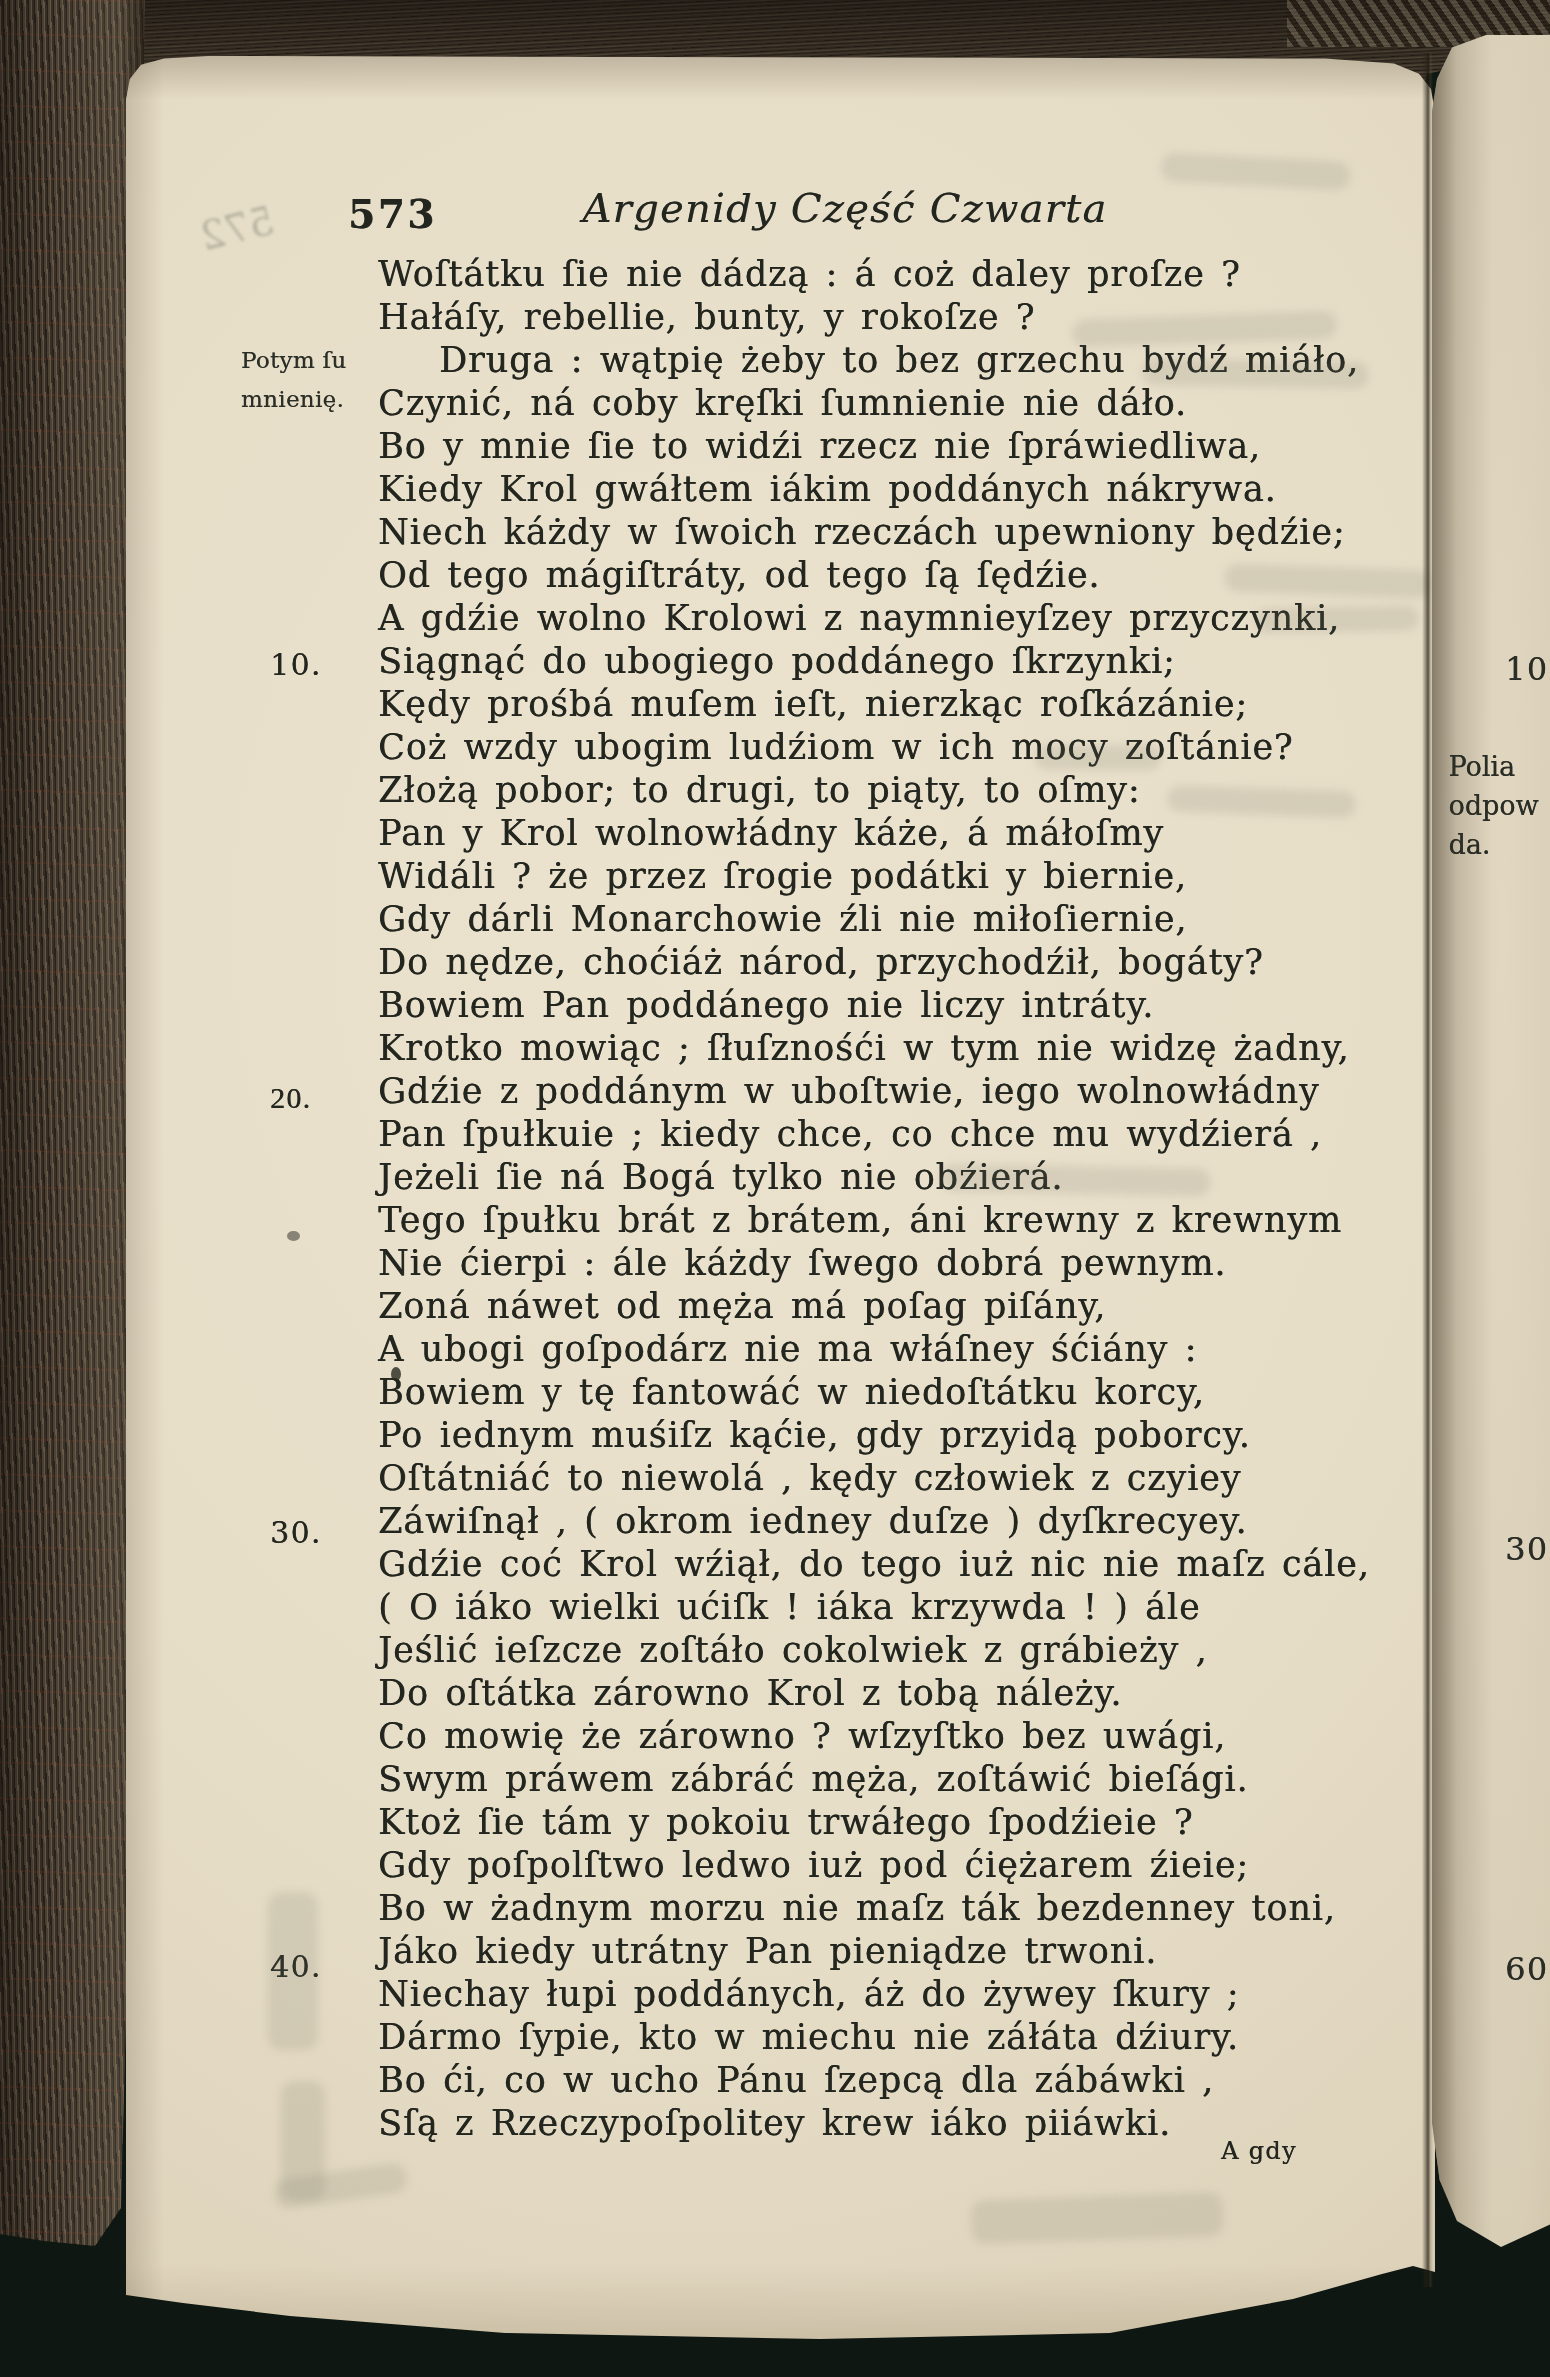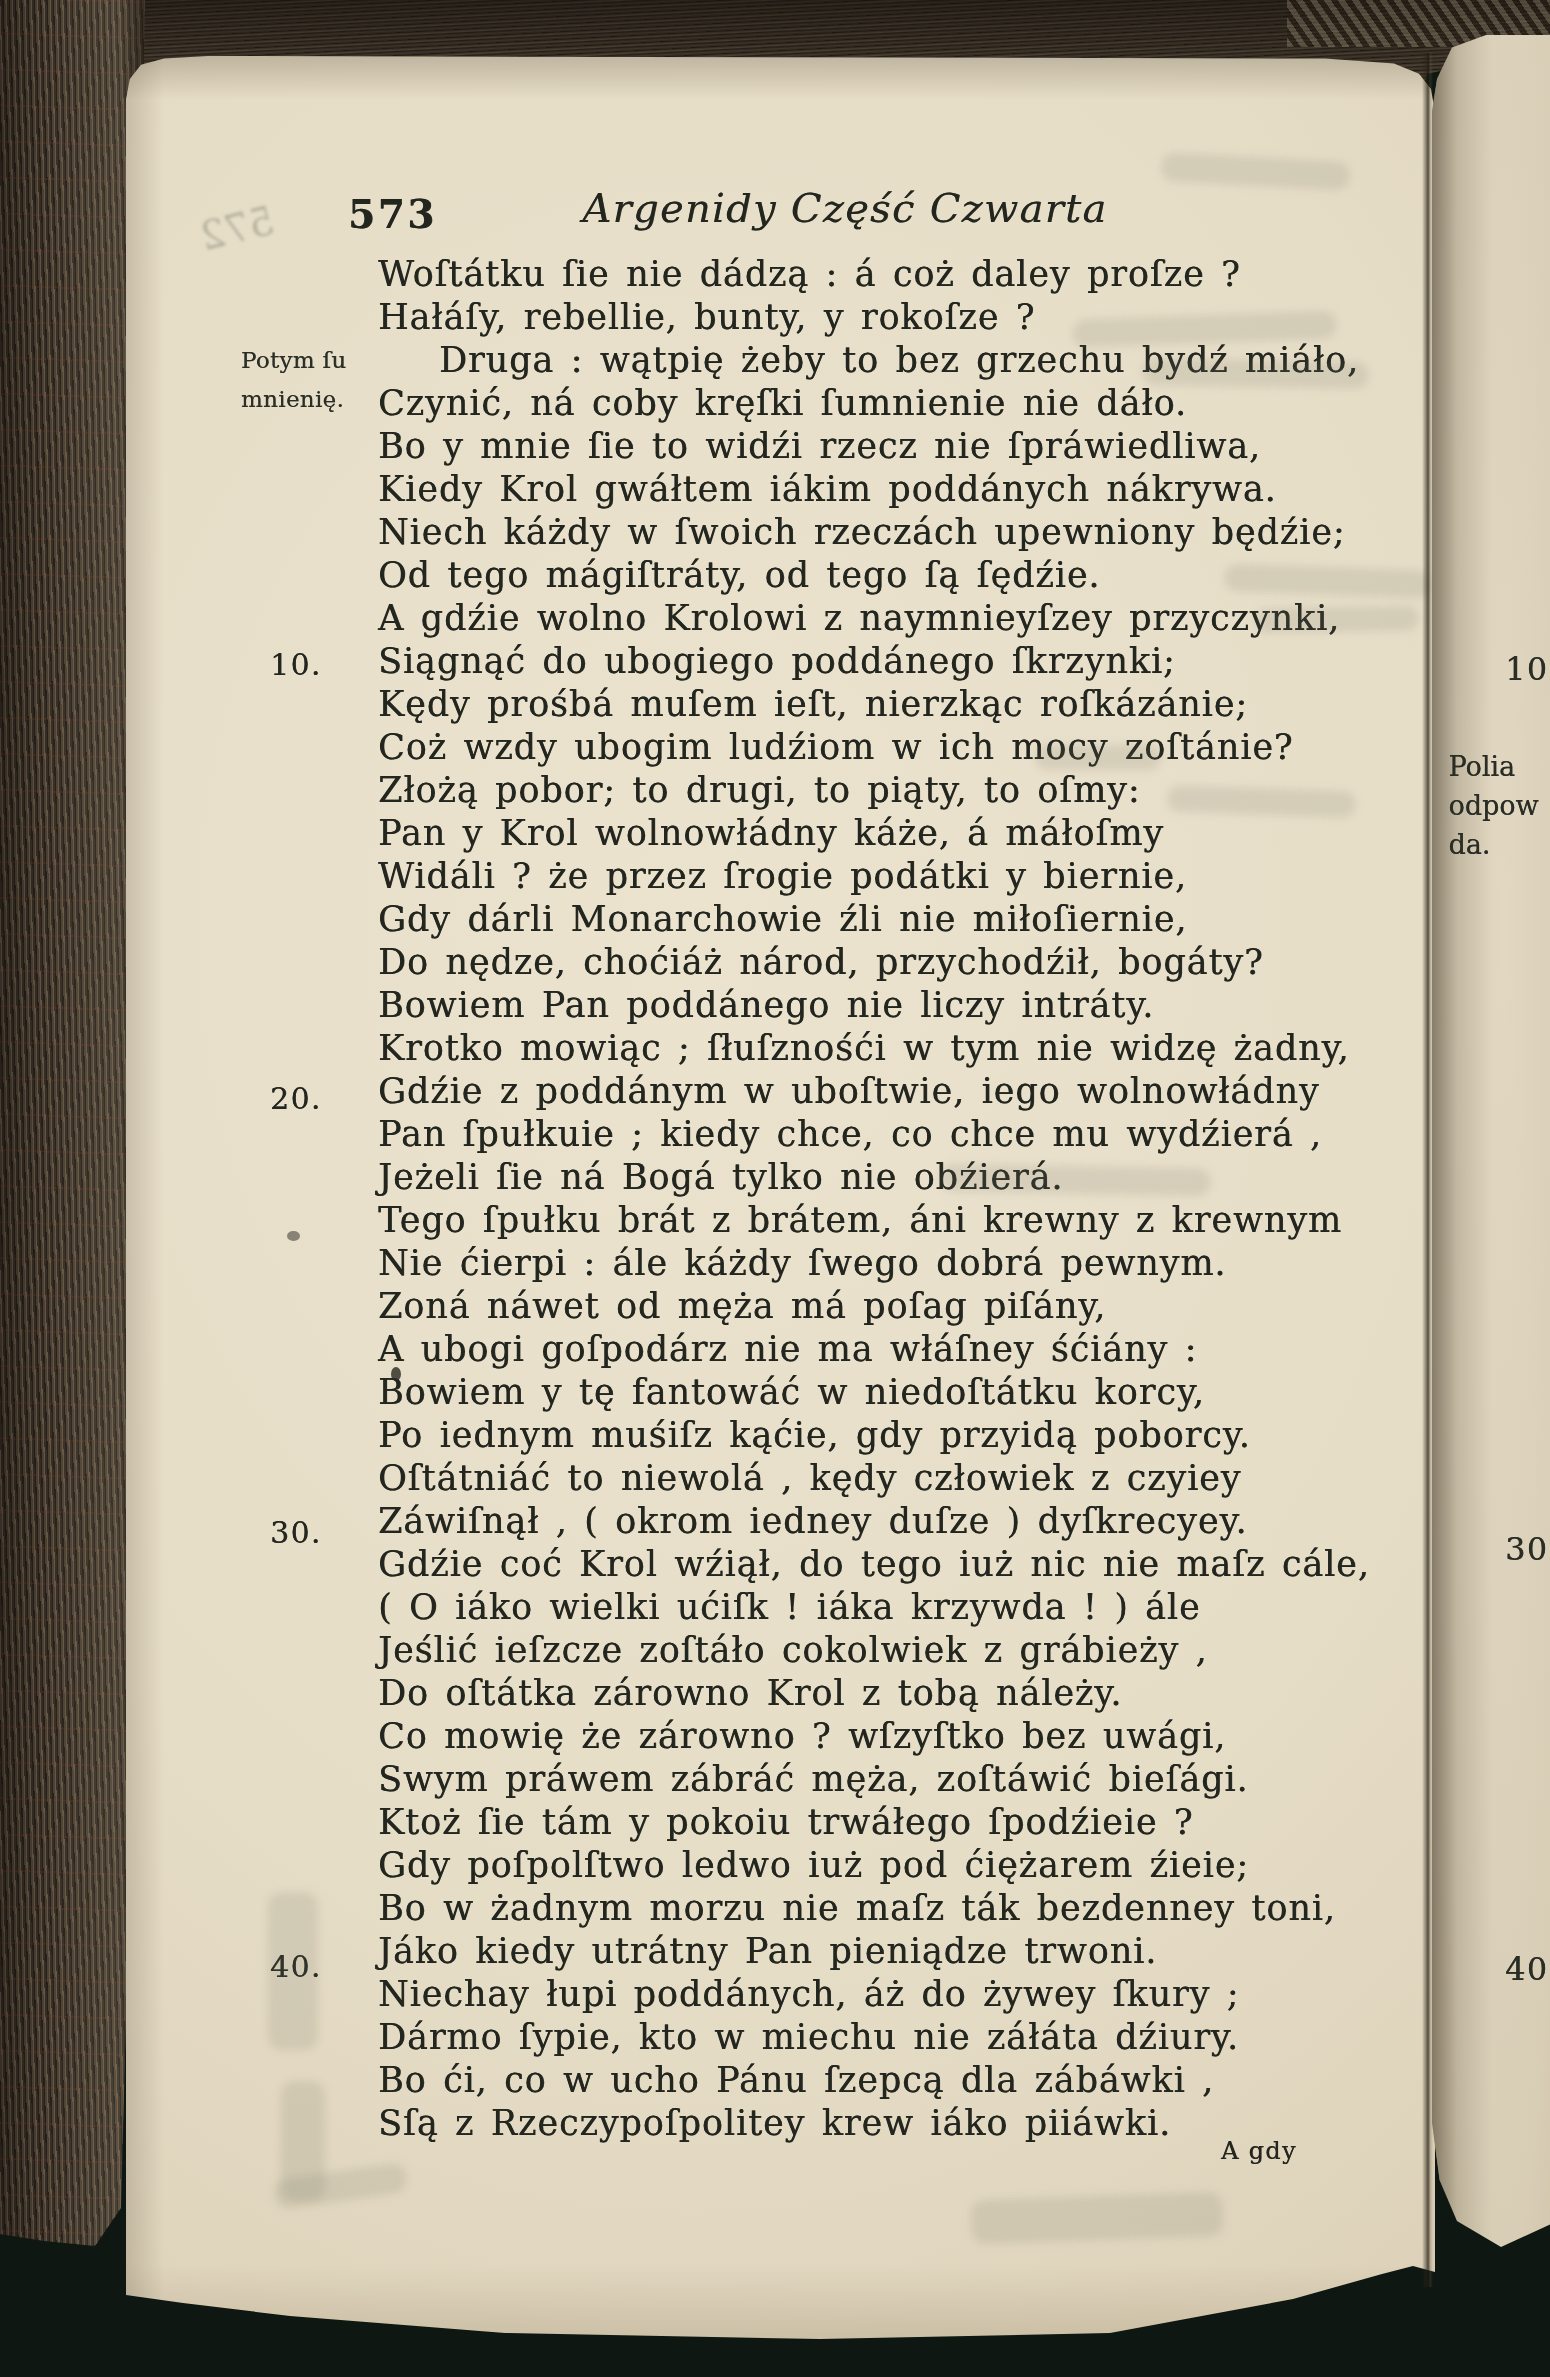--- a/index.html
+++ b/index.html
@@ -92,21 +92,21 @@
     <div class="ghost572">572</div>
     <div class="pageno">573</div>
     <div class="title">Argenidy Część Czwarta</div>
 
     <div class="margin-note" id="marginNote">
         <div>Potym ſu</div>
         <div>mnienię.</div>
       </div>
     <div id="lineNumbers">
         <div class="lnum" style="top: 591px;">10.</div>
-        <div class="lnum" style="top: 1025px;">20.</div>
+        <div class="lnum" style="top: 1025px; font-family: Liberation Serif, serif;">20.</div>
         <div class="lnum" style="top: 1459px;">30.</div>
         <div class="lnum" style="top: 1893px;">40.</div>
       </div>
 
     <div class="verse" id="verse">
         <div class="vline">Woſtátku ſie nie dádzą :  á coż daley  proſze ?</div>
         <div class="vline">Hałáſy,  rebellie,  bunty,  y  rokoſze ?</div>
         <div class="vline indent">Druga :  wątpię żeby to bez grzechu  bydź miáło,</div>
         <div class="vline">Czynić,  ná coby kręſki ſumnienie  nie dáło.</div>
         <div class="vline">Bo y mnie ſie to widźi rzecz nie ſpráwiedliwa,</div>
@@ -169,21 +169,21 @@
     <div class="blot" style="left:161px;top:1175px;width:12.6px;height:10px;opacity:.5"></div>
   </div>
 
   <div class="crease"></div>
 
   <div class="sliver">
     <div id="sliverNums">
         <div class="snum" style="top: 615px;">10</div>
         <div class="snum" style="top: 1038px; margin-left: 44px;">20</div>
         <div class="snum" style="top: 1495px;">30</div>
-        <div class="snum" style="top: 1915px;">40</div>
+        <div class="snum" style="top: 1915px;">60</div>
       </div>
     <div id="sliverNote">
         <div class="snote" style="top: 712px;">Polia</div>
         <div class="snote" style="top: 751px;">odpow</div>
         <div class="snote" style="top: 790px;">da.</div>
       </div>
   </div>
 
 </div>
 

